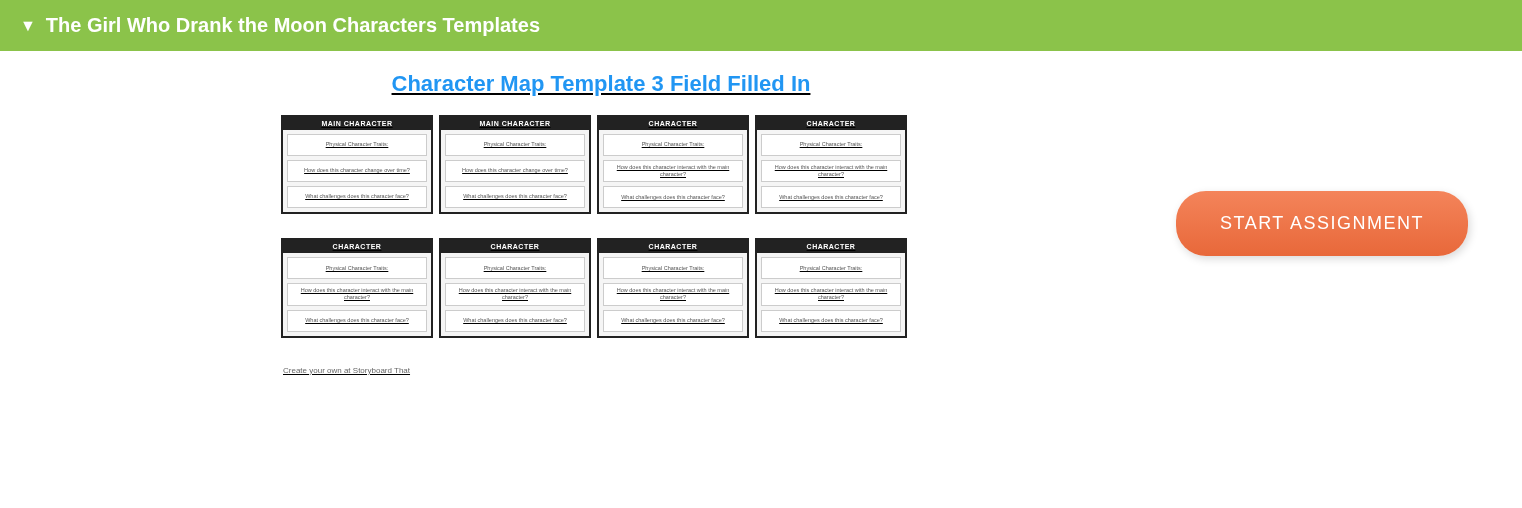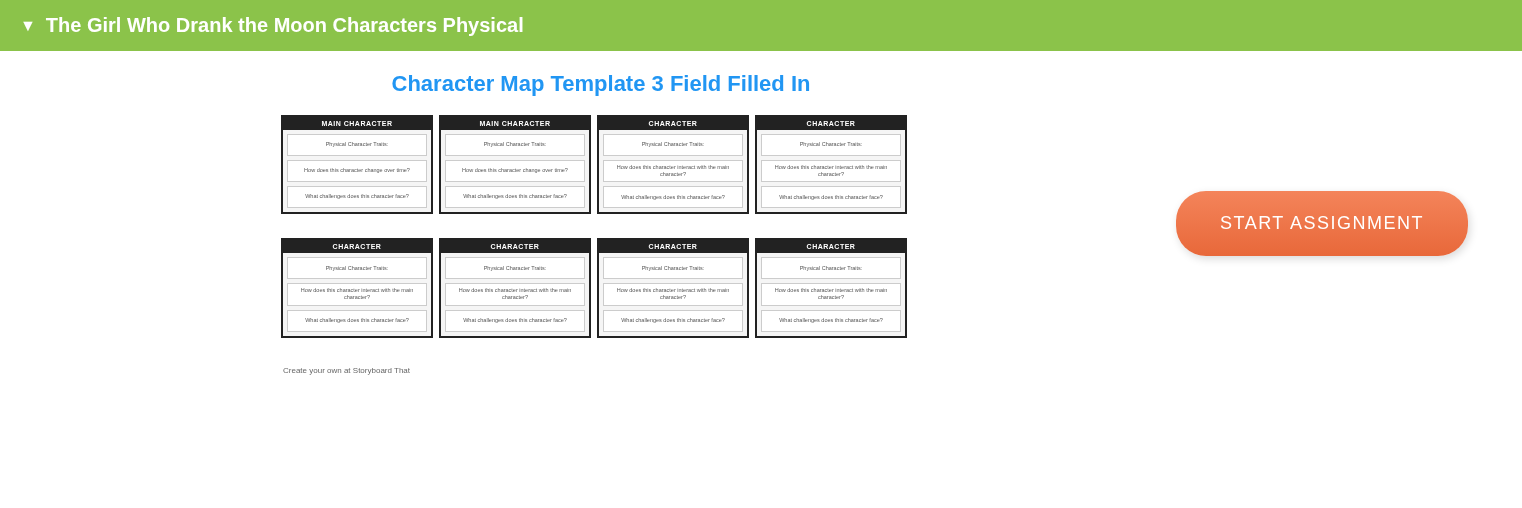--- a/index.html
+++ b/index.html
@@ -21,20 +21,21 @@
 
     .main-content {
       display: flex;
       flex-direction: row;
       align-items: flex-start;
       padding: 20px 40px;
     }
 
     .template-section {
       flex: 1;
+      text-decoration: underline;
     }
 
     .template-title {
       text-align: center;
       color: #2196f3;
       font-size: 22px;
       font-weight: bold;
       margin-bottom: 18px;
     }
 
@@ -117,21 +118,21 @@
       cursor: pointer;
       box-shadow: 2px 3px 8px rgba(0,0,0,0.15);
       white-space: nowrap;
     }
   </style>
 </head>
 <body>
 
 <div class="header-bar">
   <span class="triangle">▼</span>
-  <span>The Girl Who Drank the Moon Characters Physical</span>
+  <span>The Girl Who Drank the Moon Characters Templates</span>
 </div>
 
 <div class="main-content">
   <div class="template-section">
     <div class="template-title">Character Map Template 3 Field Filled In</div>
 
     <div class="grid-container">
 
       <div class="grid-row">
         <div class="character-card">

